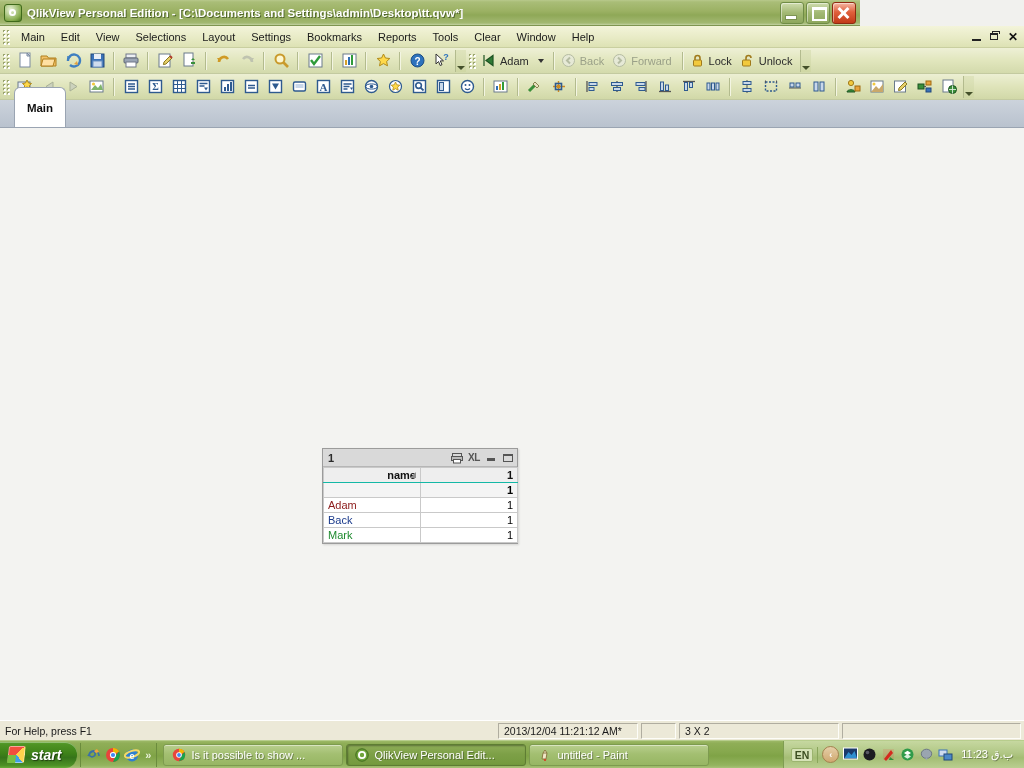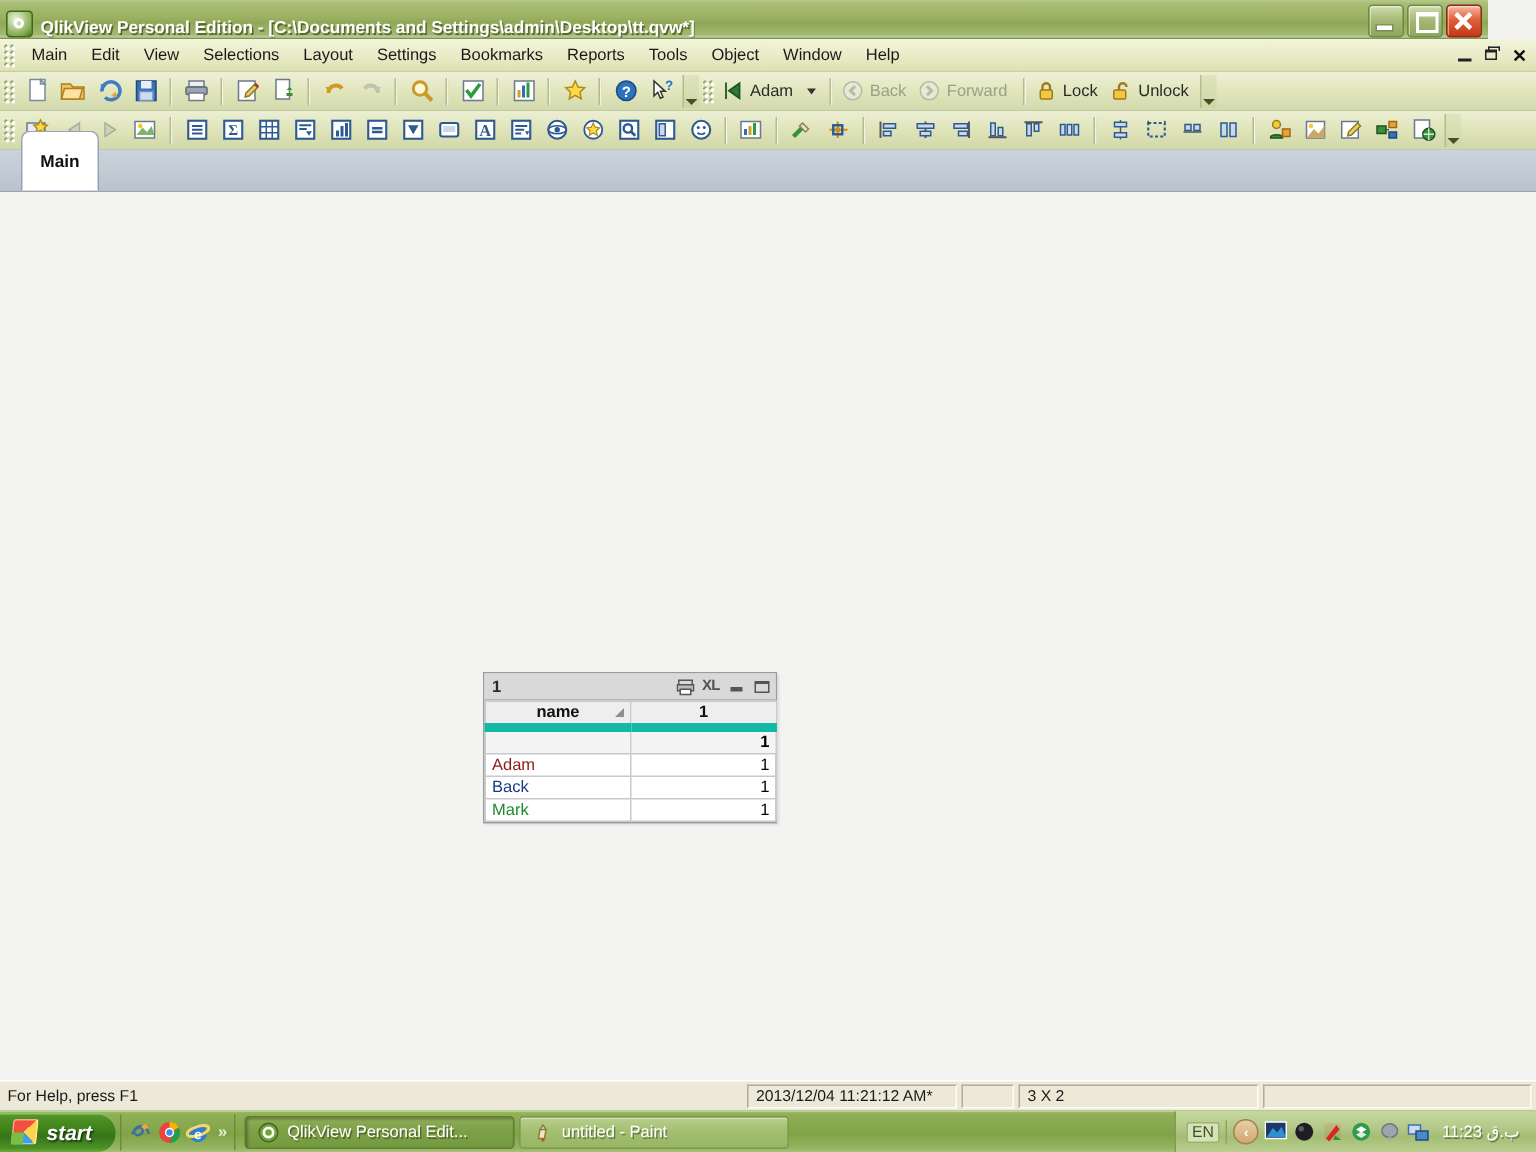--- a/index.html
+++ b/index.html
@@ -7,24 +7,24 @@
     width:1024px;height:768px;overflow:hidden;
     font-family:"Liberation Sans", sans-serif;
     font-size:11px;
     background:#f1f1ee;
     -webkit-font-smoothing:none;
   }
   .app{position:relative;width:1024px;height:768px;}
 
   
   .titlebar{
-    position:absolute;left:0;top:0;width:992px;height:26px;
+    position:absolute;left:0;top:0;width:860px;height:26px;
     background:linear-gradient(to bottom,#b8c98c 0%,#a9bd77 8%,#9bb163 45%,#8fa857 60%,#a2b871 92%,#c3d2a4 100%);
     border-bottom:1px solid #7e9550;
-    display:flex;align-items:flex-end;
+    display:flex;align-items:center;
     box-sizing:border-box;
   }
   .tb-icon{
     width:16px;height:16px;margin-left:4px;margin-right:5px;
     border-radius:3px;
     background:radial-gradient(circle at 35% 30%,#eaf3d8,#86ac4e 70%,#46701f);
     border:1px solid #3f6a1b;
     position:relative;flex:0 0 auto;
   }
   .tb-icon:after{
@@ -146,22 +146,22 @@
   .cap-min:after{content:"";position:absolute;left:2px;bottom:3px;width:8px;height:3px;background:#555;}
   .cap-max:after{content:"";position:absolute;left:1px;top:2px;width:10px;height:8px;border:1px solid #555;border-top-width:2px;box-sizing:border-box;}
 
   table.grid{border-collapse:collapse;width:100%;table-layout:fixed;font-size:11px;}
   table.grid th,table.grid td{
     border:1px solid #c9c9c9;
     padding:1px 4px;height:15px;box-sizing:border-box;
     overflow:hidden;white-space:nowrap;
   }
   table.grid th{
-    background:#eeeeee;font-weight:bold;text-align:center;color:#111;
-    border-bottom:6px solid #14b8a6;position:relative;
+    background:#eeeeee;font-weight:bold;text-align:right;color:#111;
+    border-bottom:1px solid #14b8a6;position:relative;
   }
   .sortmark{
     position:absolute;right:4px;top:4px;width:0;height:0;
     border-left:6px solid transparent;border-bottom:6px solid #8d8d8d;
   }
   .totalrow td{background:#f4f4f4;font-weight:bold;text-align:right;}
   td.numcell{text-align:right;}
   td.namecell{text-align:left;}
 
   
@@ -238,21 +238,21 @@
   }
   .task .tlabel{overflow:hidden;text-overflow:ellipsis;text-shadow:1px 1px 0 rgba(0,0,0,.35);}
   .tick{width:14px;height:14px;border-radius:3px;flex:0 0 auto;}
   .tray{
     height:28px;display:flex;align-items:center;gap:4px;padding:0 7px;flex:0 0 auto;
     background:linear-gradient(to bottom,#23a0d8 0%,#1c93cc 10%,#1283bd 45%,#0f79b0 60%,#2da3d6 90%,#63c3e8 100%);
     background:linear-gradient(to bottom,#c6d8a0,#b2c887 40%,#a4bd74 60%,#bcd093);
     border-left:1px solid #7f9d52;
   }
   .lang{
-    color:#3c4f21;font-size:10.5px;font-weight:normal;padding:0 3px;
+    color:#3c4f21;font-size:10.5px;font-weight:bold;padding:0 3px;
     background:#d6e3b8;border:1px solid #9cb46f;border-radius:2px;text-align:center;
   }
   .tray-div{width:1px;height:16px;background:#8aa65c;}
   .tray-chev{
     width:15px;height:15px;border-radius:50%;flex:0 0 auto;
     background:linear-gradient(to bottom,#e6cfa8,#cfa870);
     border:1px solid #a4814e;
     display:flex;align-items:center;justify-content:center;
     color:#fff;font-size:9px;font-weight:bold;
   }
@@ -286,21 +286,21 @@
     <div class="grip"></div>
     <div class="menu-item">Main</div>
     <div class="menu-item">Edit</div>
     <div class="menu-item">View</div>
     <div class="menu-item">Selections</div>
     <div class="menu-item">Layout</div>
     <div class="menu-item">Settings</div>
     <div class="menu-item">Bookmarks</div>
     <div class="menu-item">Reports</div>
     <div class="menu-item">Tools</div>
-    <div class="menu-item">Object</div>
+    <div class="menu-item">Clear</div>
     <div class="menu-item">Window</div>
     <div class="menu-item">Help</div>
     <div class="tb-spacer"></div>
     <div class="mdibtns">
       <div class="mdibtn mdi-min"></div>
       <div class="mdibtn mdi-res"></div>
       <div class="mdibtn mdi-close">✕</div>
     </div>
   </div>
 
@@ -808,20 +808,32 @@
         <svg width="16" height="16">
             <circle cx="8" cy="8.5" r="6" fill="#2f7fd0"></circle>
             <ellipse cx="8" cy="7" rx="7.5" ry="3" fill="none" stroke="#f2d86a" stroke-width="2" transform="rotate(-18 8 7)"></ellipse>
             <text x="8" y="12" font-size="9" font-weight="bold" fill="#fff" text-anchor="middle" font-family="Liberation Sans">e</text>
           </svg>
       </div>
       <div class="ql-chev">»</div>
     </div>
 
     <div class="tasks">
+      <div class="task">
+        <span class="tick">
+          <svg width="14" height="14">
+              <circle cx="7" cy="7" r="6.2" fill="#e8453c"></circle>
+              <path d="M7 .8a6.2 6.2 0 0 1 5.4 3.2L7 7z" fill="#f2b600"></path>
+              <path d="M12.4 4A6.2 6.2 0 0 1 7 13.2l2.7-6.2z" fill="#1aa34a"></path>
+              <circle cx="7" cy="7" r="2.8" fill="#fff"></circle>
+              <circle cx="7" cy="7" r="1.9" fill="#4287f5"></circle>
+            </svg>
+        </span>
+        <span class="tlabel">Is it possible to show ...</span>
+      </div>
       <div class="task active">
         <span class="tick">
           <svg width="14" height="14">
               <circle cx="7" cy="7" r="6.2" fill="#6fa43b" stroke="#3f6a1b"></circle>
               <circle cx="7" cy="7" r="3.1" fill="none" stroke="#fff" stroke-width="1.8"></circle>
             </svg>
         </span>
         <span class="tlabel">QlikView Personal Edit...</span>
       </div>
       <div class="task">

